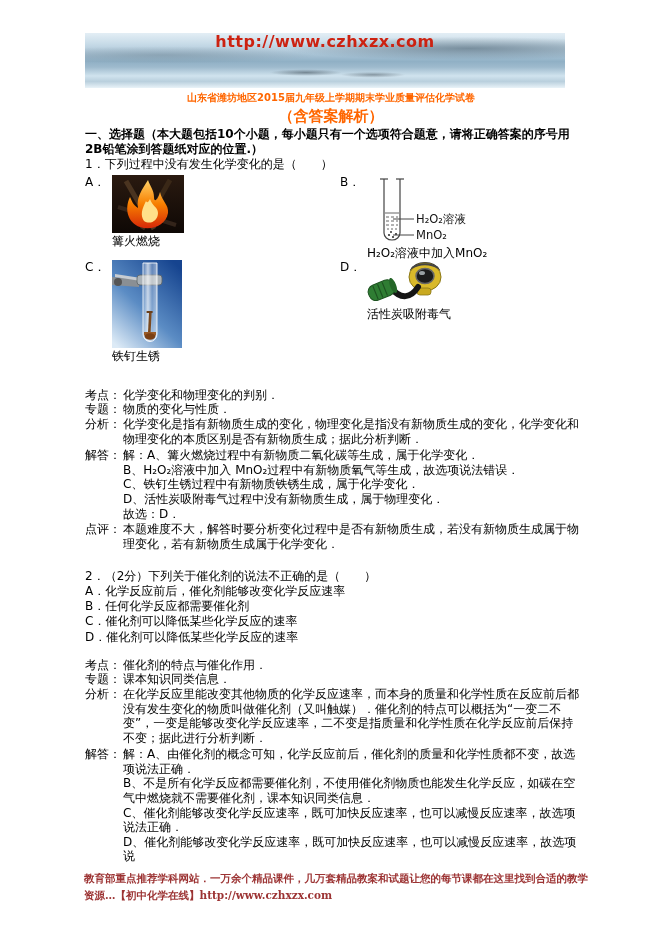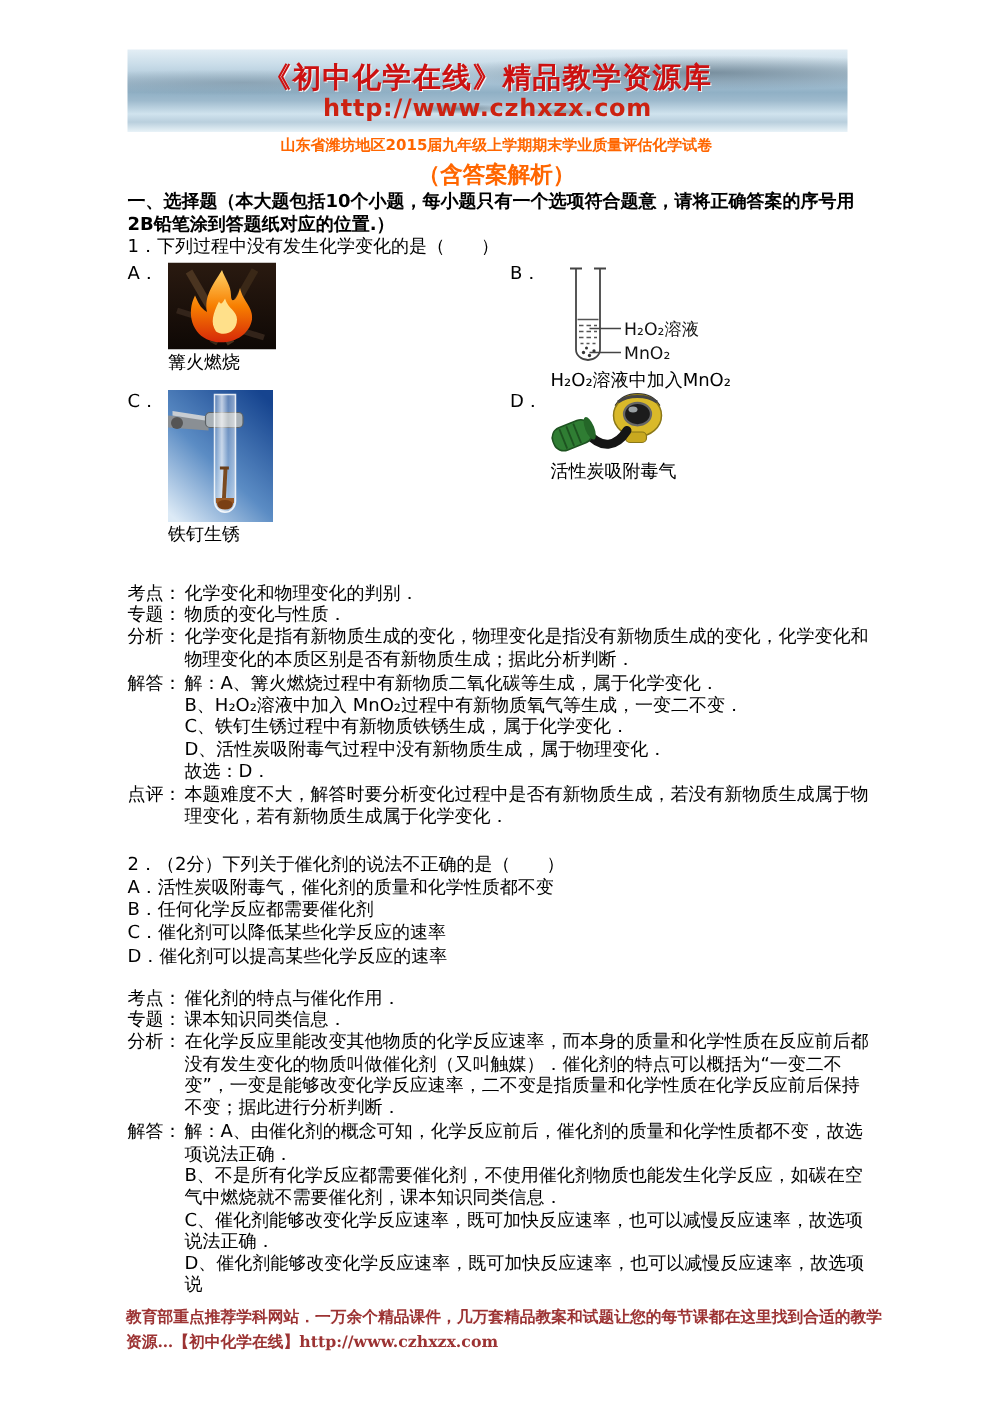--- a/index.html
+++ b/index.html
@@ -50,21 +50,20 @@
   .footer{position:absolute;left:84px;top:870px;width:510px;font-family:"DejaVu Serif",serif;
     font-weight:bold;font-size:10.5px;line-height:16.5px;color:#9c3333;}
   .footer-url{color:#9c3333;}
 </style>
 </head>
 <body>
 
 <div class="page">
 
   <div class="banner">
-    <div class="banner-title">《初中化学在线》精品教学资源库</div>
     <div class="banner-url">http://www.czhxzx.com</div>
   </div>
 
   <div class="title-block">
     <div class="doc-title">山东省潍坊地区2015届九年级上学期期末学业质量评估化学试卷</div>
     <div class="doc-subtitle">（含答案解析）</div>
   </div>
 
   <div class="flow">
 
@@ -197,38 +196,38 @@
         <div class="txt">物质的变化与性质．</div>
       </div>
       <div class="a-row">
         <span class="lbl">分析：</span>
         <div class="txt">化学变化是指有新物质生成的变化，物理变化是指没有新物质生成的变化，化学变化和物理变化的本质区别是否有新物质生成；据此分析判断．</div>
       </div>
       <div class="a-row mt2">
         <span class="lbl">解答：</span>
         <div class="txt">
           <div>解：A、篝火燃烧过程中有新物质二氧化碳等生成，属于化学变化．</div>
-          <div>B、H₂O₂溶液中加入 MnO₂过程中有新物质氧气等生成，一变二不变．</div>
+          <div>B、H₂O₂溶液中加入 MnO₂过程中有新物质氧气等生成，故选项说法错误．</div>
           <div>C、铁钉生锈过程中有新物质铁锈生成，属于化学变化．</div>
           <div>D、活性炭吸附毒气过程中没有新物质生成，属于物理变化．</div>
           <div>故选：D．</div>
         </div>
       </div>
       <div class="a-row mt1">
         <span class="lbl">点评：</span>
         <div class="txt">本题难度不大，解答时要分析变化过程中是否有新物质生成，若没有新物质生成属于物理变化，若有新物质生成属于化学变化．</div>
       </div>
     </div>
 
     <div class="q-stem q2stem">2．（2分）下列关于催化剂的说法不正确的是（　　）</div>
     <div>
-      <div class="q2opt">A．活性炭吸附毒气，催化剂的质量和化学性质都不变</div>
+      <div class="q2opt">A．化学反应前后，催化剂能够改变化学反应速率</div>
       <div class="q2opt">B．任何化学反应都需要催化剂</div>
       <div class="q2opt">C．催化剂可以降低某些化学反应的速率</div>
-      <div class="q2opt">D．催化剂可以提高某些化学反应的速率</div>
+      <div class="q2opt">D．催化剂可以降低某些化学反应的速率</div>
     </div>
 
     <div class="analysis2">
       <div class="a-row">
         <span class="lbl">考点：</span>
         <div class="txt">催化剂的特点与催化作用．</div>
       </div>
       <div class="a-row">
         <span class="lbl">专题：</span>
         <div class="txt">课本知识同类信息．</div>

